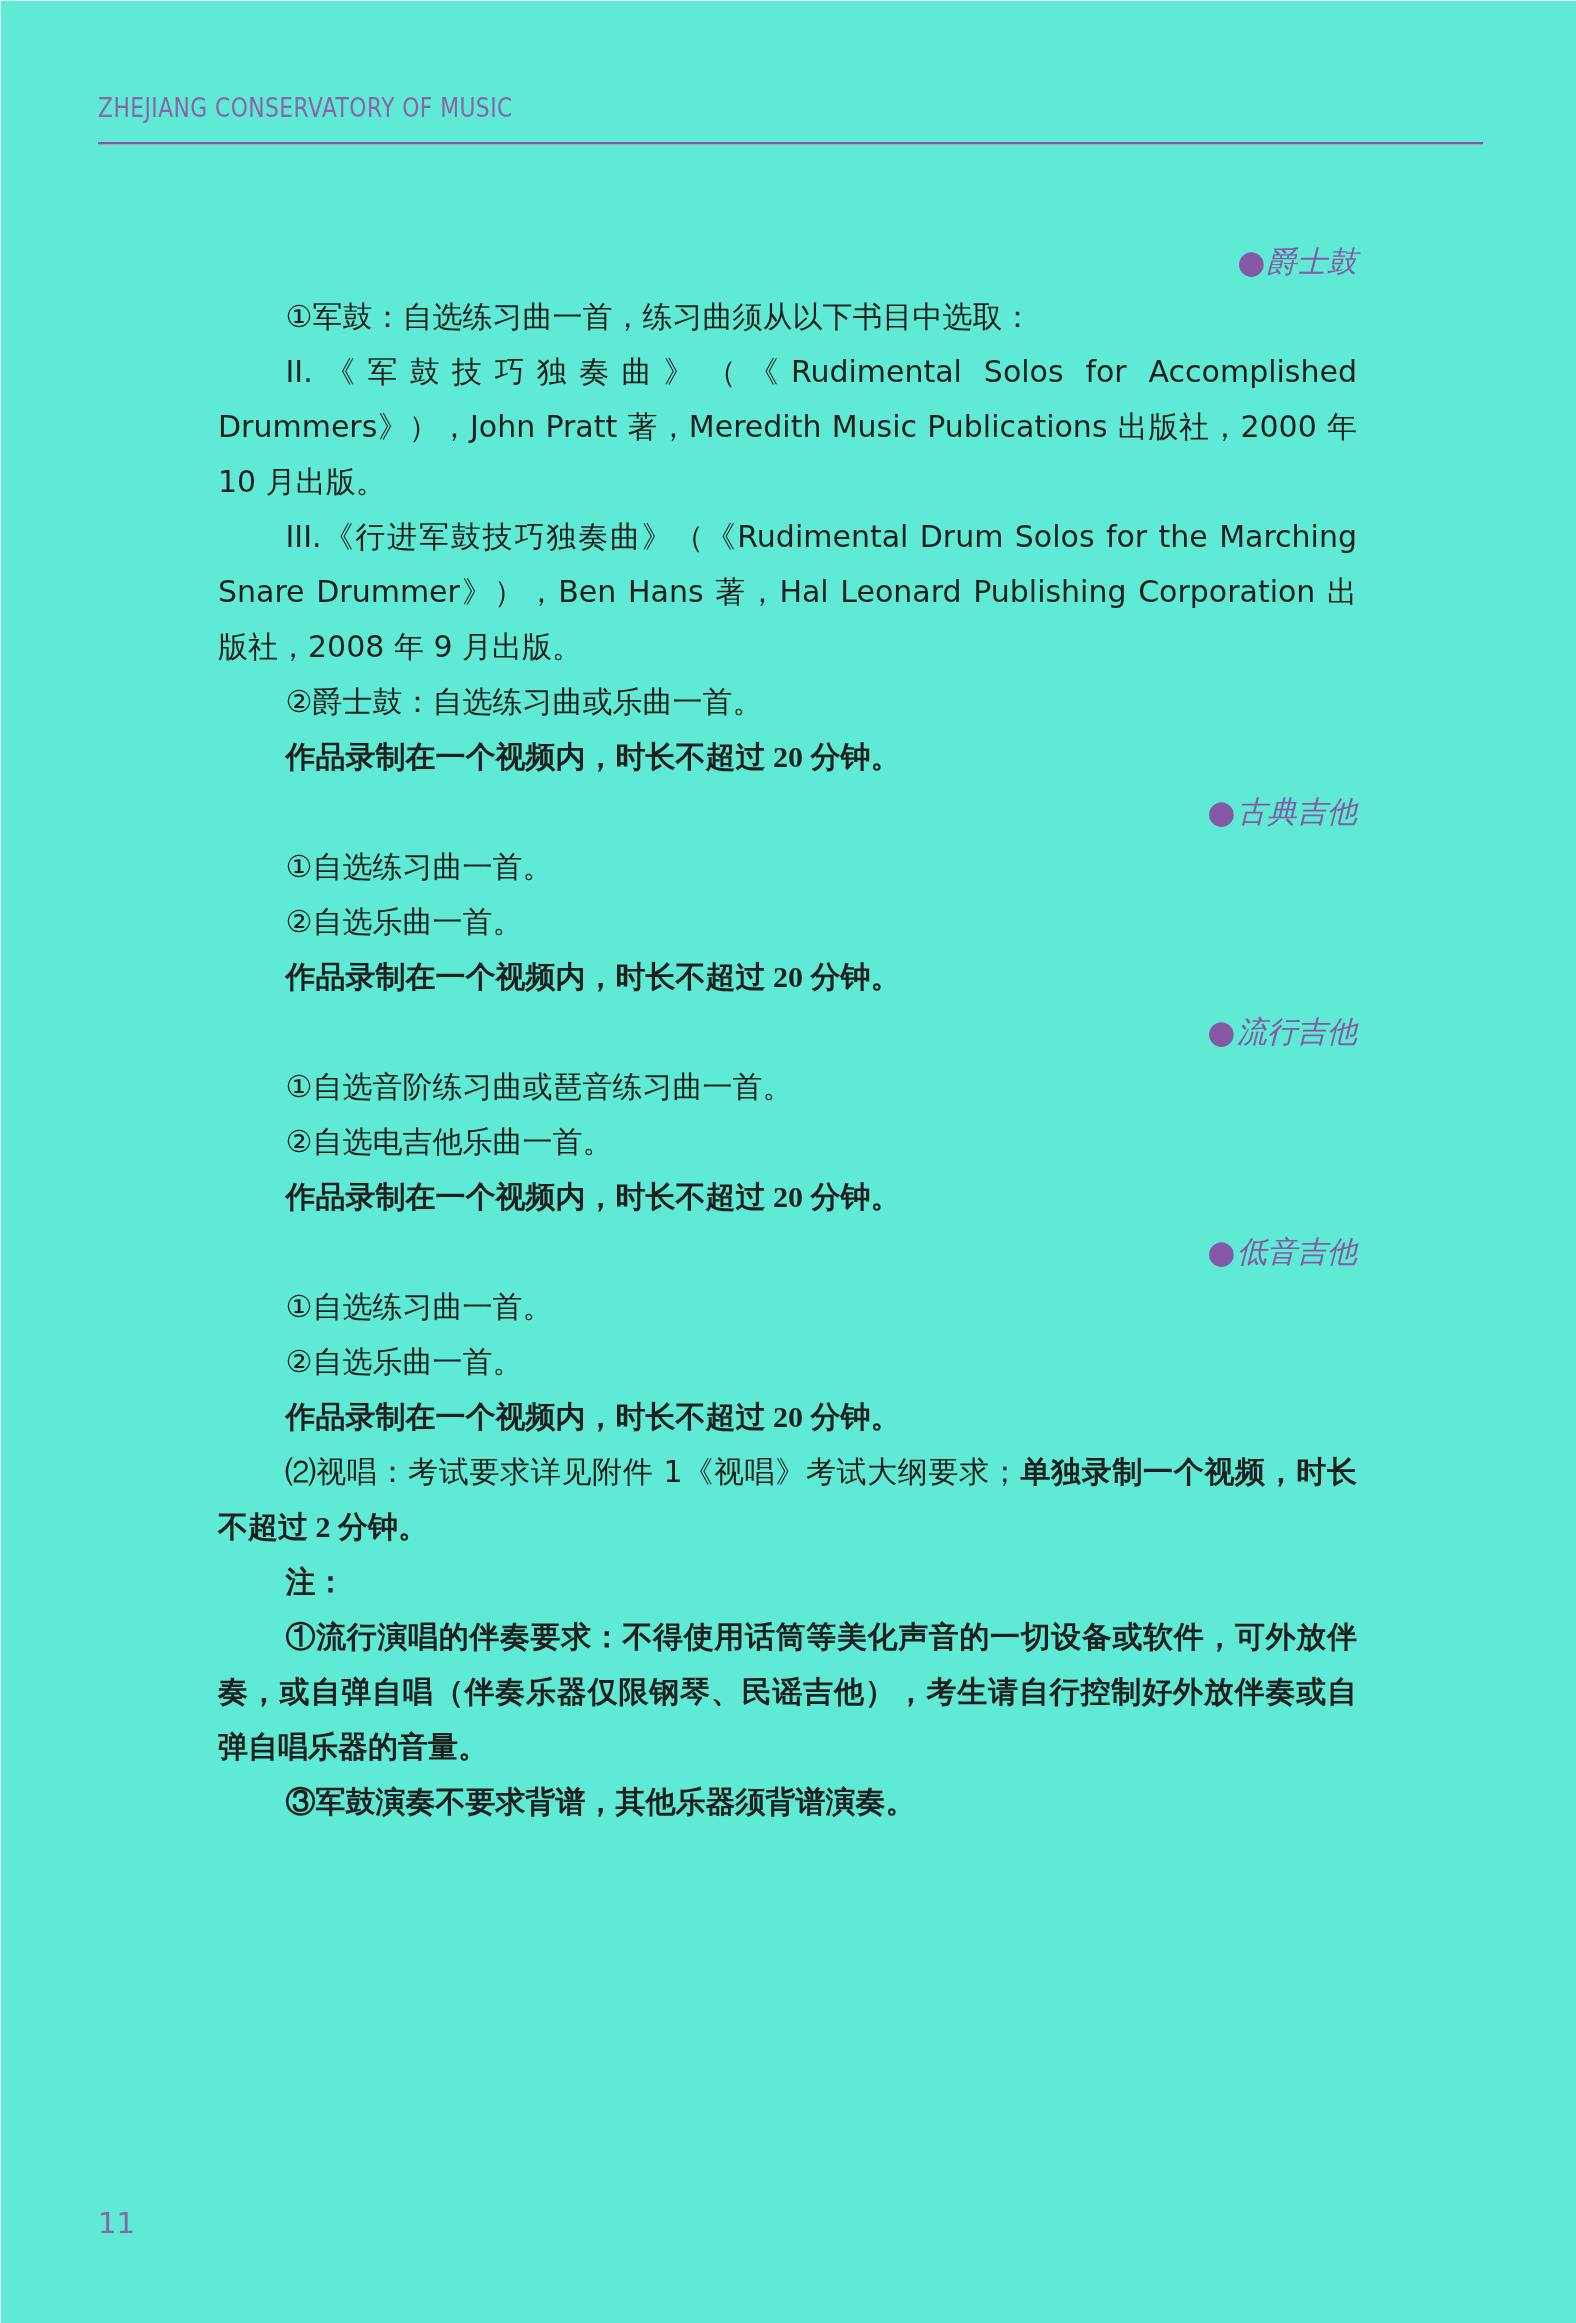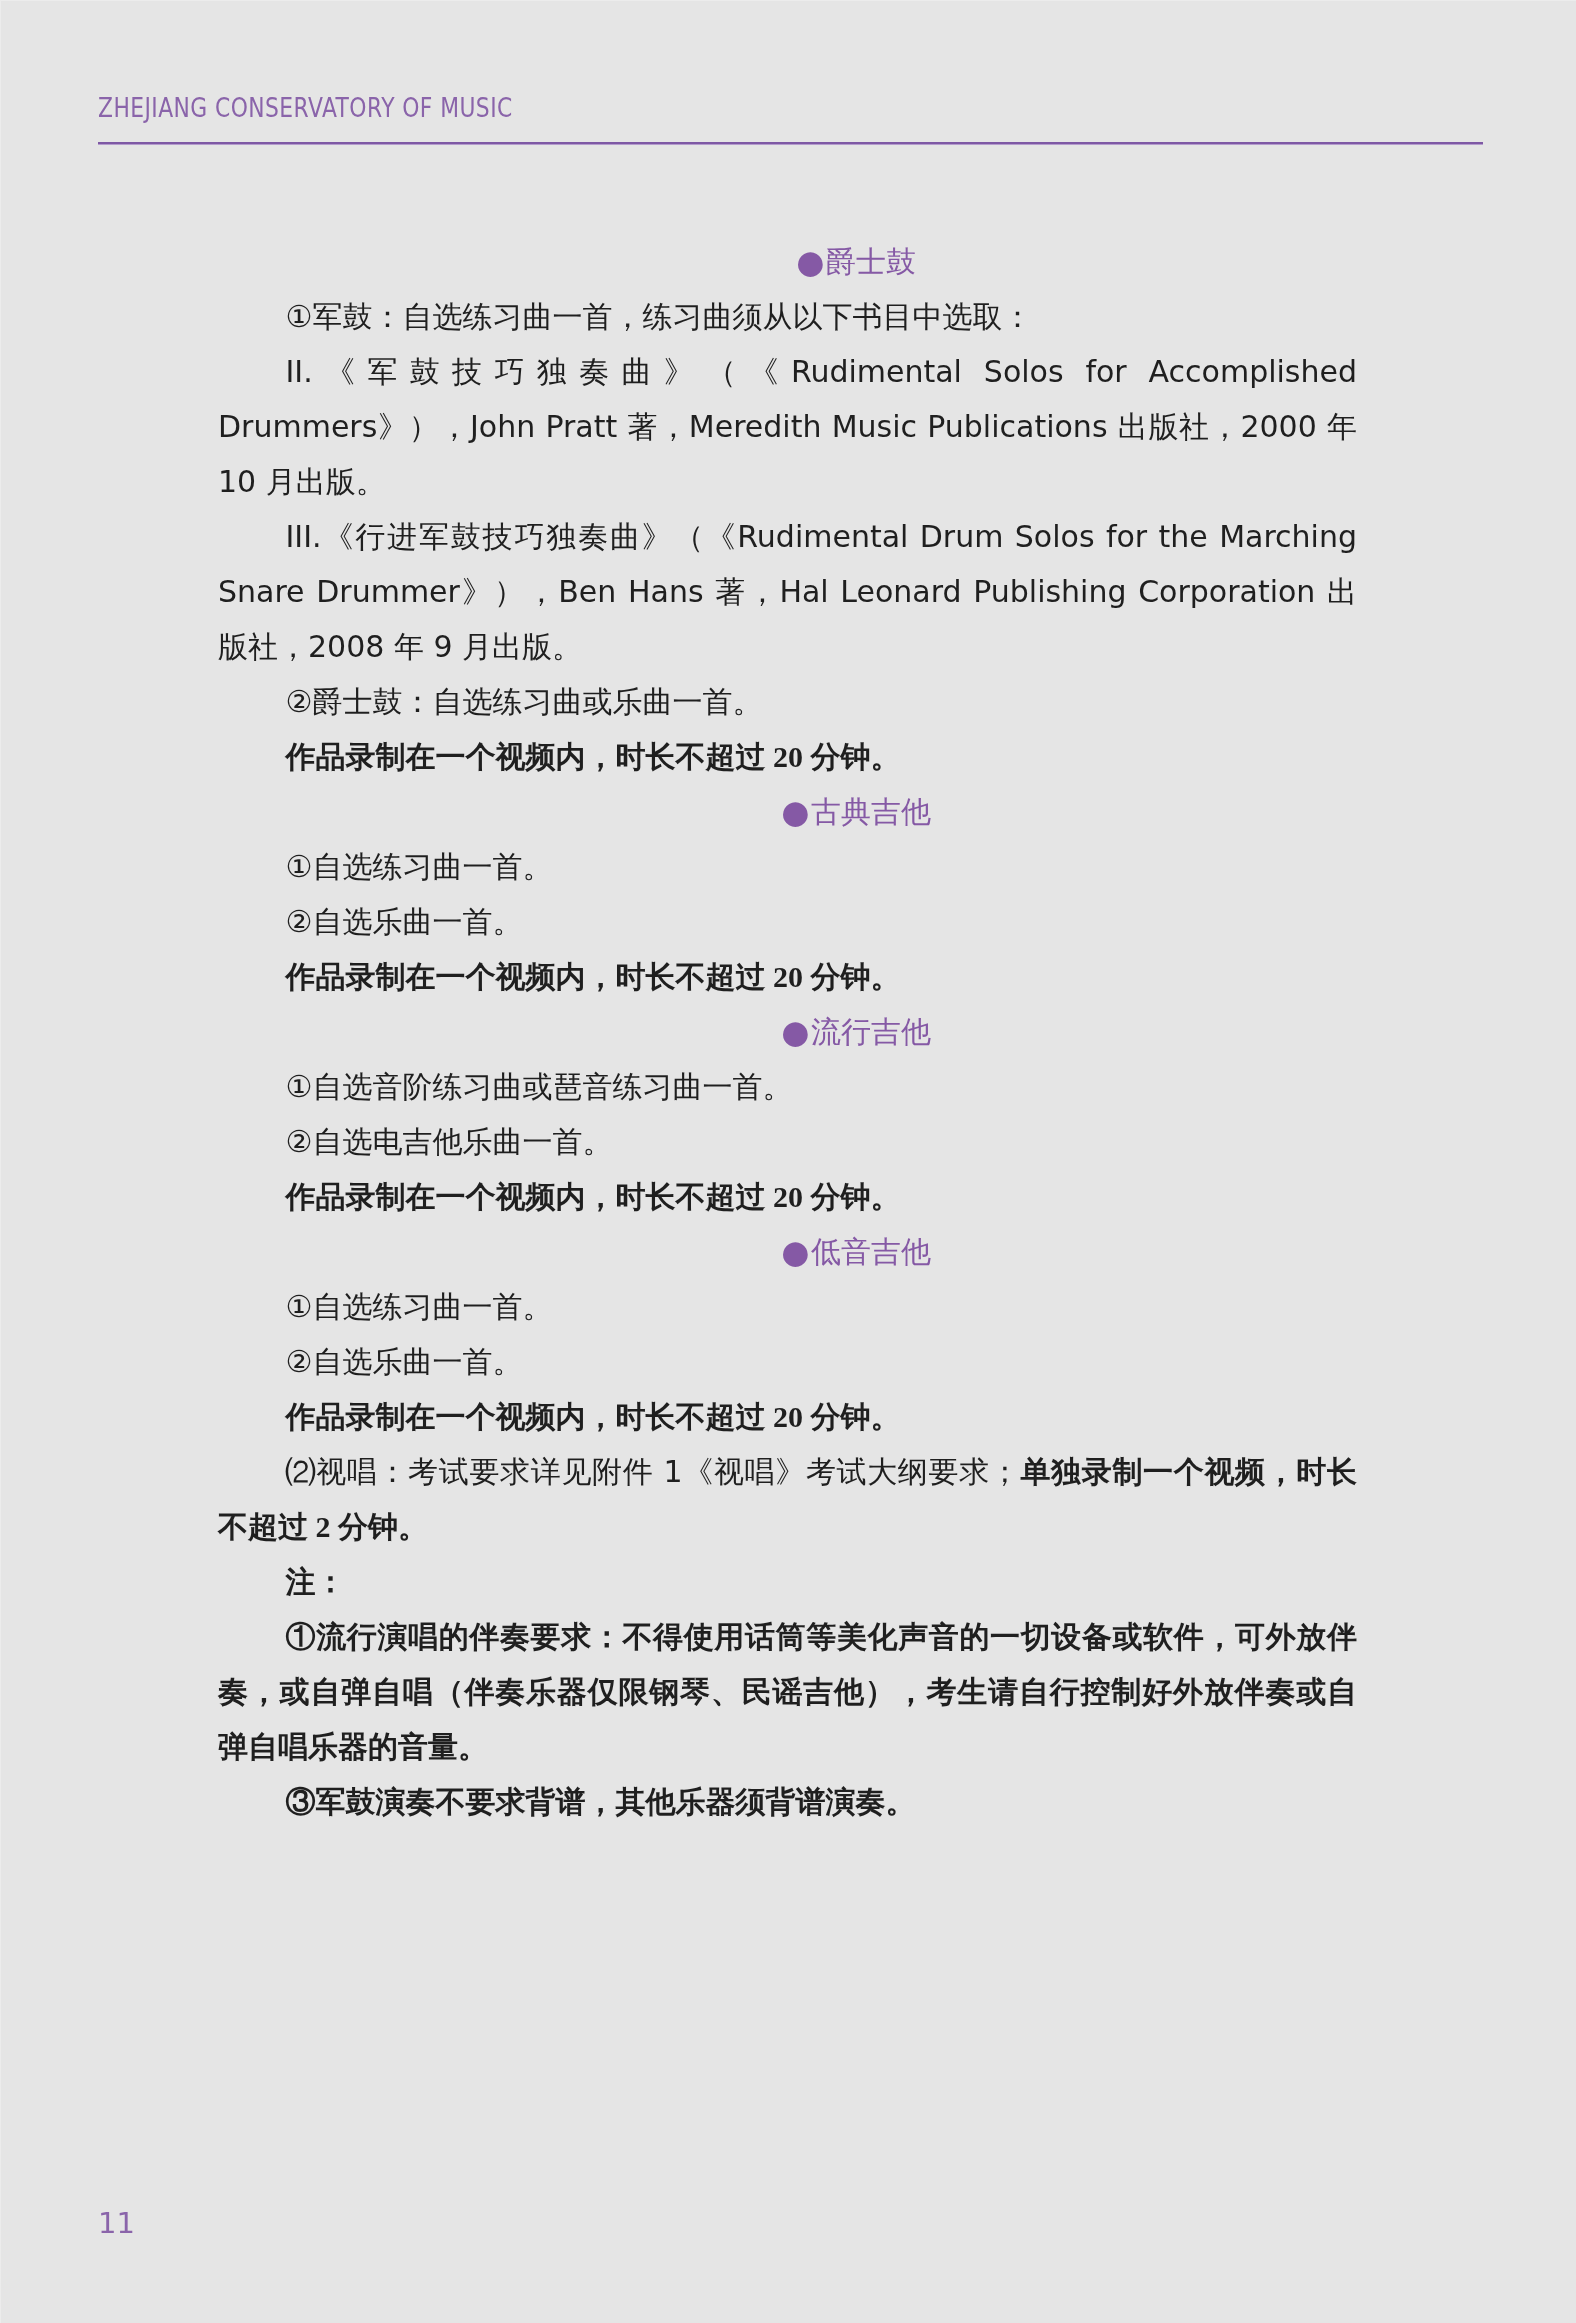--- a/index.html
+++ b/index.html
@@ -1,20 +1,20 @@
 <!DOCTYPE html>
 <html lang="zh" style="font-size:15px"><head>
 <meta charset="utf-8">
 <style>
   html,body{margin:0;padding:0;background:#ffffff;}
   .page{
     position:relative;
     width:1577px;
     height:2324px;
-    background:#e5e5e5;
+    background:#5eead4;
     box-sizing:border-box;
     border:0.9px solid #ececec;
     font-family:"DejaVu Sans", sans-serif;
     overflow:hidden;
   }
   
   .header-title{
     position:absolute;
     left:97px;
     top:93px;
@@ -46,21 +46,22 @@
     color:#1f1f1f;
     text-align:justify;
     text-justify:inter-ideograph;
   }
   .content p{
     margin:0;
     text-indent:2.25em;
   }
   .content p.heading{
     color:#8559a5;
-    text-align:center;
+    text-align:right;
+    font-style:italic;
   }
   .content .bullet{
     display:inline-block;
     margin-right:5.6px;
     transform:scale(1.08);
   }
   .content .b{
     font-weight:700;
     font-family:Liberation Serif, serif;
   }

